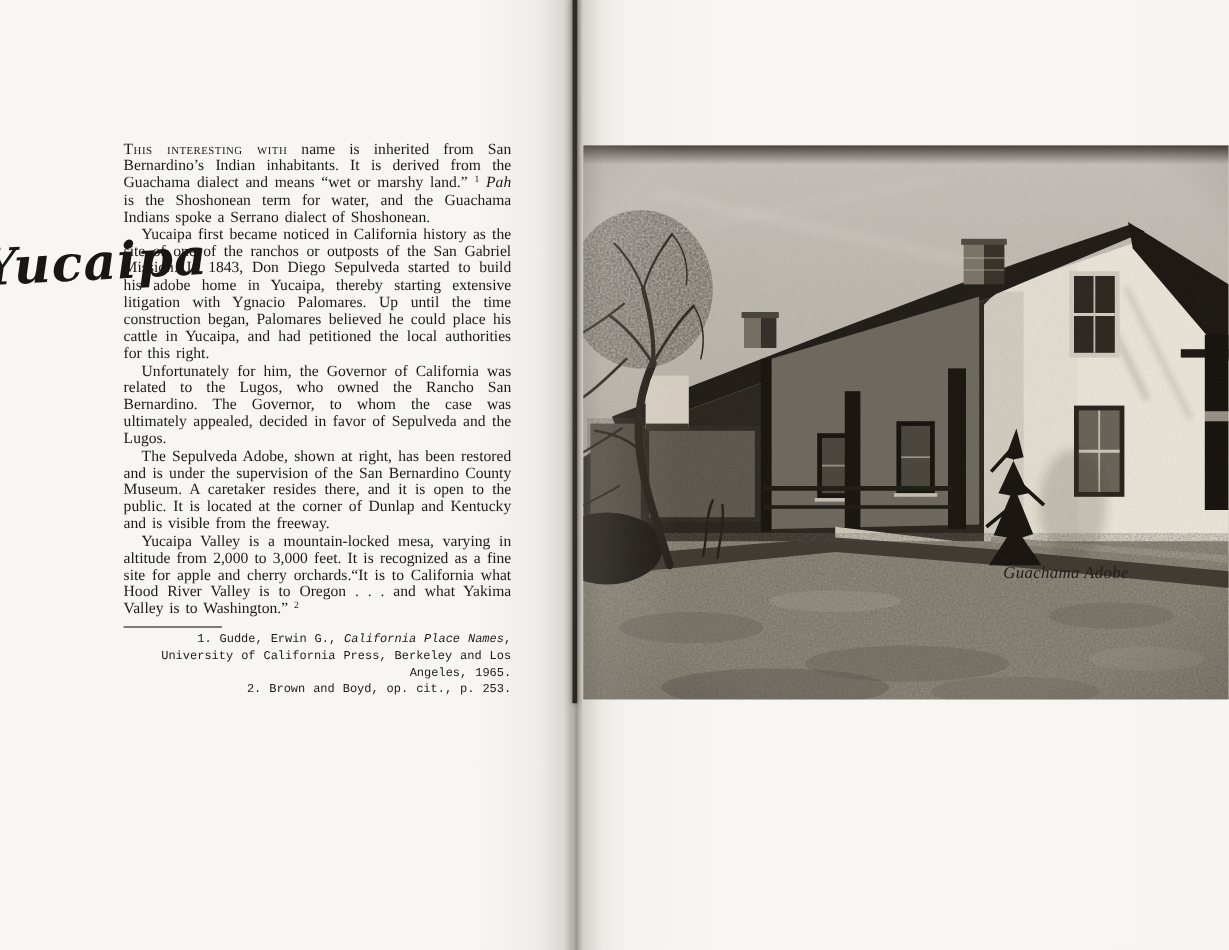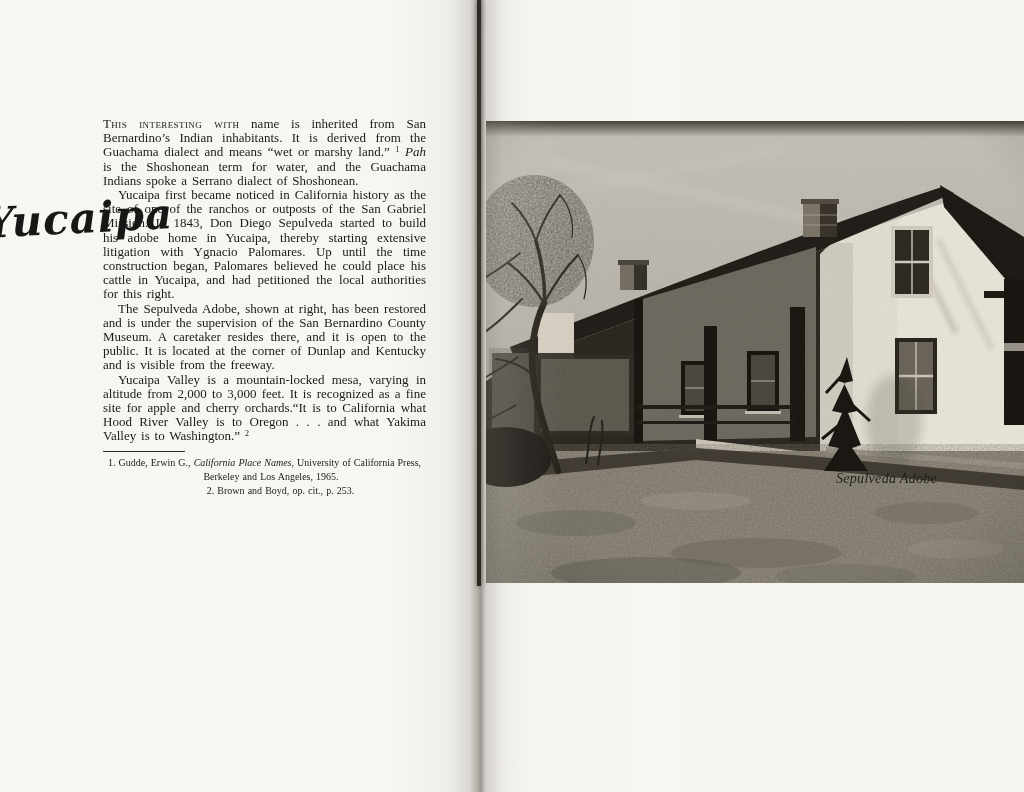--- a/index.html
+++ b/index.html
@@ -35,22 +35,22 @@
     color: #1b1a18;
   }
   .article p + p { text-indent: 15px; }
   .sc { font-variant: small-caps; letter-spacing: .4px; }
   .article sup { font-size: 8px; vertical-align: 4px; line-height: 0; }
   .fn-rule {
     width: 82px; height: 0; border-top: 1.2px solid #2b2a28;
     margin: 7px 0 4px 0;
   }
   .footnotes p {
-    font-size: 10px; line-height: 14px; text-align: center;
-    word-spacing: .6px; text-indent: -13px; padding-left: 13px;
+    font-size: 10px; line-height: 14px; text-align: right;
+    word-spacing: .6px; text-indent: -13px; padding-left: 13px; font-family: Liberation Mono, monospace;
   }
   .footnotes p + p { text-indent: -13px; margin-left: 32px; }
 
   
   .gutter {
     position: absolute; left: 446px; top: 0; width: 118px; height: 792px;
     background: linear-gradient(90deg,
       rgba(0,0,0,0) 0%,
       rgba(100,95,86,0.10) 20%,
       rgba(70,65,58,0.32) 27%,
@@ -89,20 +89,21 @@
 <body>
 
 <div class="spread">
 
   <div class="page page-left">
     <div class="margin-title">Yucaipa</div>
 
     <div class="article">
       <p><span class="sc">This interesting with</span> name is inherited from San Bernardino’s Indian inhabitants. It is derived from the Guachama dialect and means “wet or marshy land.” <sup>1</sup> <i>Pah</i> is the Shoshonean term for water, and the Guachama Indians spoke a Serrano dialect of Shoshonean.</p>
       <p>Yucaipa first became noticed in California history as the site of one of the ranchos or outposts of the San Gabriel Mission. In 1843, Don Diego Sepulveda started to build his adobe home in Yucaipa, thereby starting extensive litigation with Ygnacio Palomares. Up until the time construction began, Palomares believed he could place his cattle in Yucaipa, and had petitioned the local authorities for this right.</p>
+      <p>Unfortunately for him, the Governor of California was related to the Lugos, who owned the Rancho San Bernardino. The Governor, to whom the case was ultimately appealed, decided in favor of Sepulveda and the Lugos.</p>
       <p>The Sepulveda Adobe, shown at right, has been restored and is under the supervision of the San Bernardino County Museum. A caretaker resides there, and it is open to the public. It is located at the corner of Dunlap and Kentucky and is visible from the freeway.</p>
       <p>Yucaipa Valley is a mountain-locked mesa, varying in altitude from 2,000 to 3,000 feet. It is recognized as a fine site for apple and cherry orchards.“It is to California what Hood River Valley is to Oregon . . . and what Yakima Valley is to Washington.” <sup>2</sup></p>
 
       <div class="fn-rule"></div>
       <div class="footnotes">
         <p>1. Gudde, Erwin G., <i>California Place Names</i>, University of California Press, Berkeley and Los Angeles, 1965.</p>
         <p>2. Brown and Boyd, op. cit., p. 253.</p>
       </div>
     </div>
   </div>
@@ -278,18 +279,18 @@
               <rect x="-16" y="50" width="140" height="150" filter="url(#speck)" opacity="0.85"></rect>
             </g>
           </g>
 
           <rect x="0" y="0" width="538" height="462" filter="url(#grainAll)" opacity="0.35"></rect>
           <rect x="0" y="0" width="538" height="462" fill="url(#vig)"></rect>
         </g>
       </svg>
     </figure>
 
-    <div class="caption">Sepulveda Adobe</div>
+    <div class="caption">Guachama Adobe</div>
   </div>
 
   <div class="gutter"></div>
   <div class="gutter-line"></div>
 </div>
 
 </body></html>

